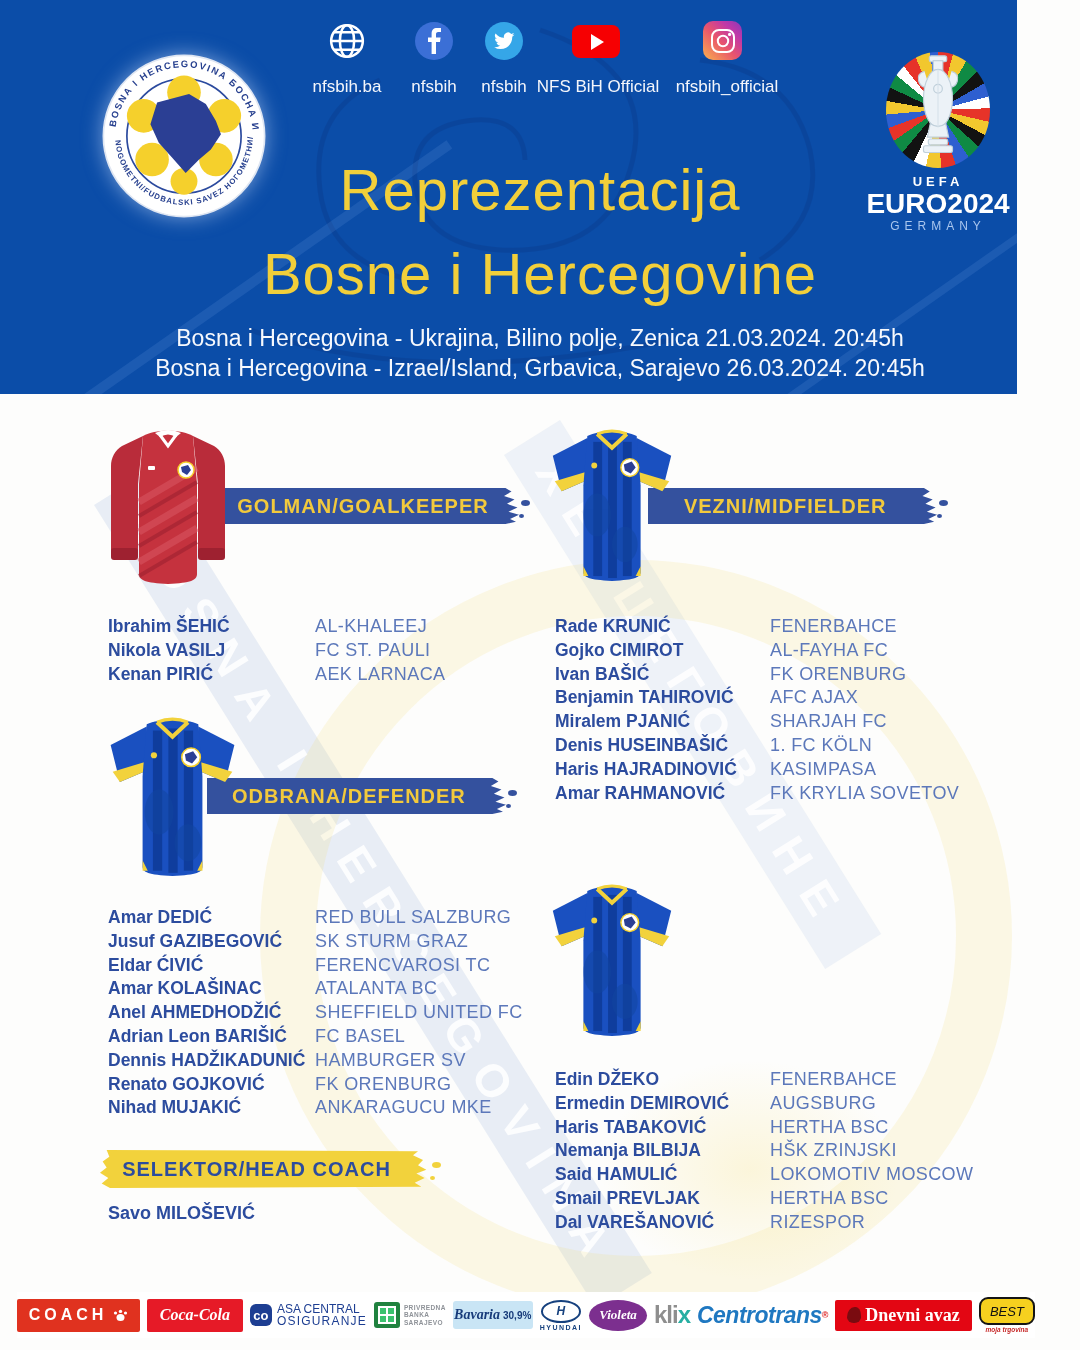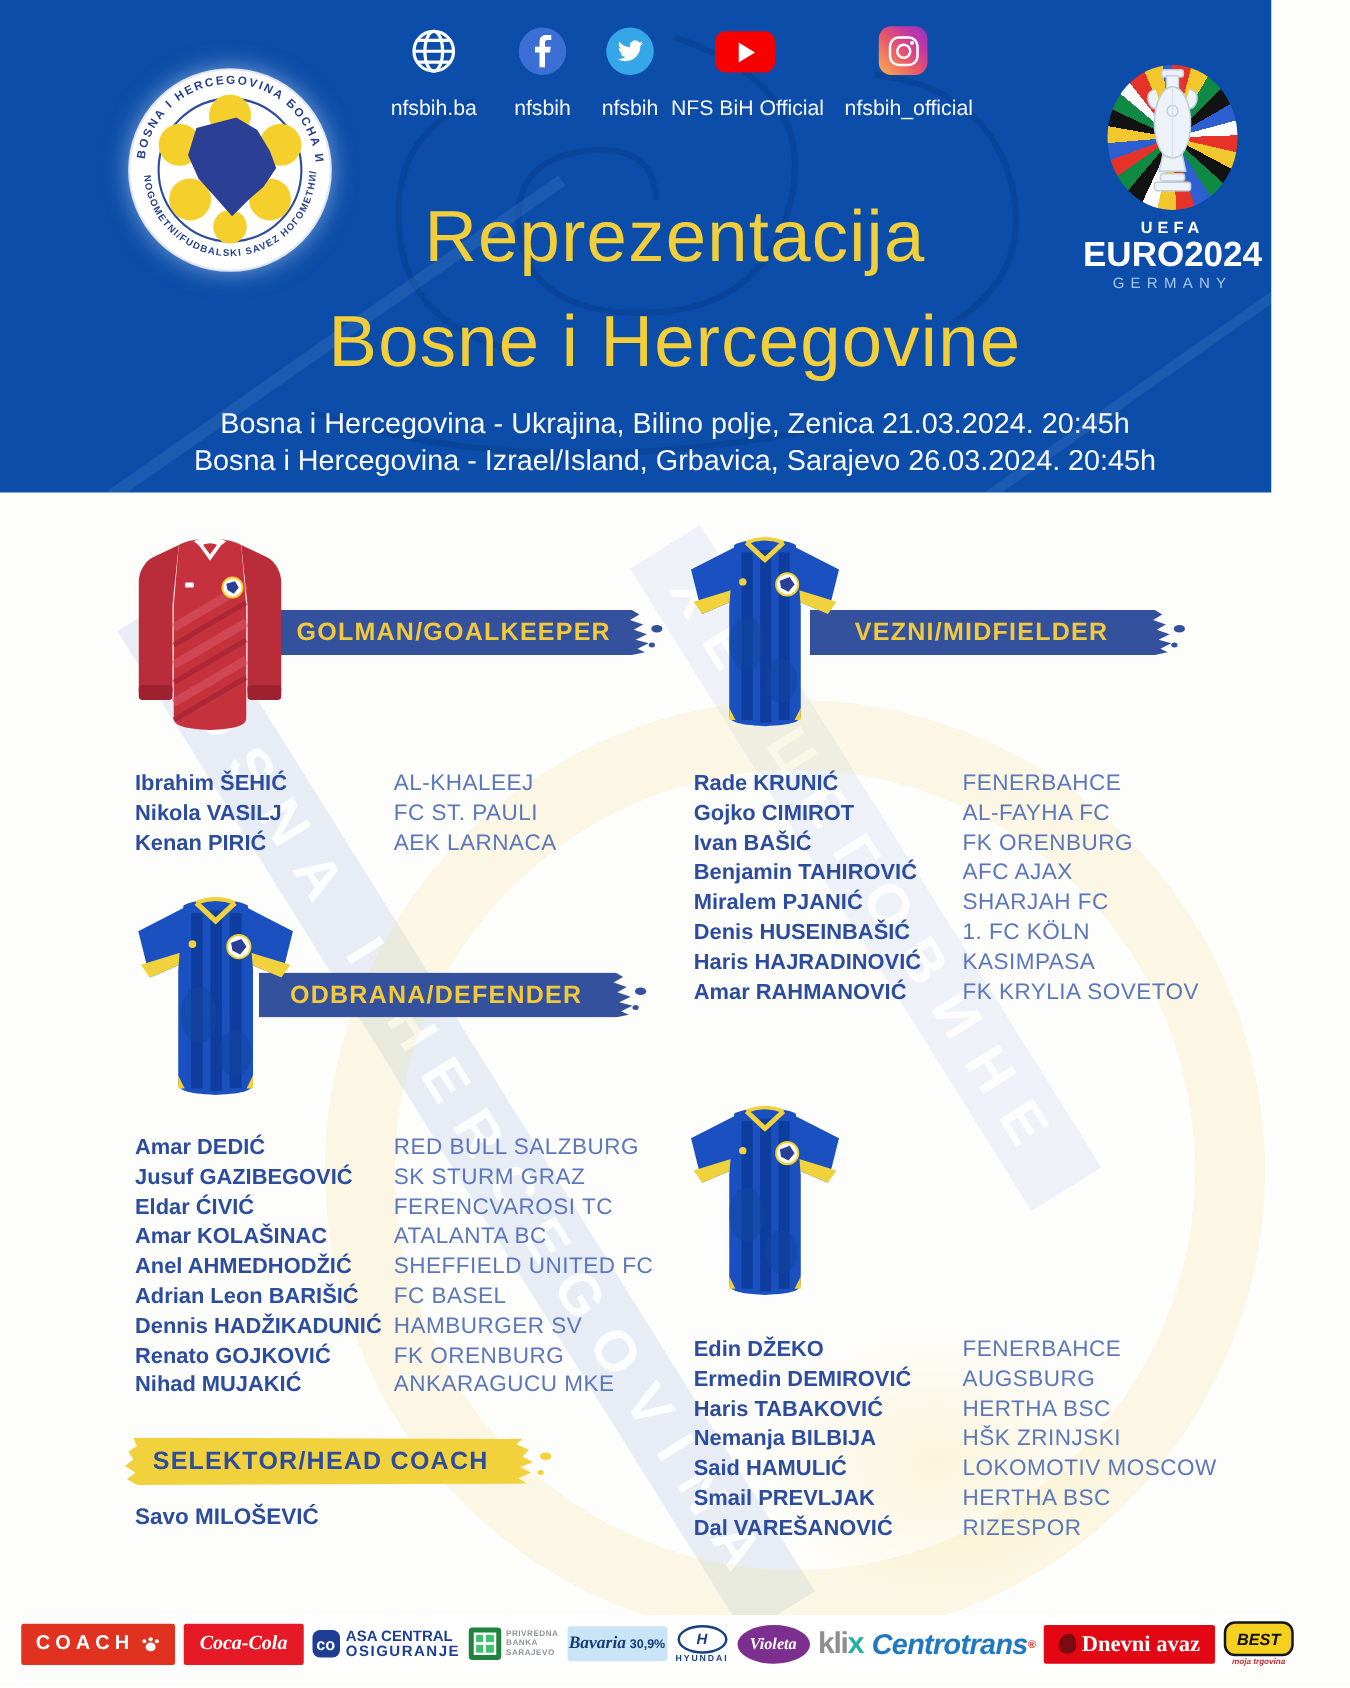--- a/index.html
+++ b/index.html
@@ -78,21 +78,21 @@
 
   
   .sponsors{position:absolute;left:17px;top:1292px;width:1018px;height:46px;display:flex;
             align-items:center;justify-content:space-between;z-index:5;background:#fff;}
   .spon{display:flex;align-items:center;}
   .box-red{background:#e0321f;color:#fff;border-radius:2px;display:flex;align-items:center;justify-content:center;}
   .kelme{width:123px;height:33px;font-weight:700;font-size:16px;letter-spacing:4px;gap:6px;}
   .coca{width:96px;height:33px;background:#e61a27;font-family:"Liberation Serif",serif;font-style:italic;font-weight:700;font-size:16px;}
   .asa{gap:5px;}
   .asa-ic{width:22px;height:22px;border-radius:6px;background:#1d3e92;color:#fff;display:flex;align-items:center;justify-content:center;font-size:13px;font-weight:700;}
-  .asa-tx{display:flex;flex-direction:column;line-height:12px;color:#1d3e92;font-weight:700;font-size:12px;}
+  .asa-tx{display:flex;flex-direction:column;line-height:12px;color:#1d3e92;font-weight:400;font-size:12px;}
   .asa-tx .b{letter-spacing:1.2px;}
   .pbs{gap:4px;}
   .pbs-ic{width:26px;height:26px;background:#20823f;position:relative;border-radius:3px;}
   .pbs-ic:before{content:"";position:absolute;left:4px;top:4px;right:4px;bottom:4px;
      background:linear-gradient(#20823f 40%,#fff 40%,#fff 55%,#20823f 55%),linear-gradient(90deg,#20823f 40%,#fff 40%,#fff 55%,#20823f 55%);
      background-blend-mode:screen;border:2px solid #fff;}
   .pbs-tx{display:flex;flex-direction:column;font-size:6.5px;line-height:7.5px;color:#8e9298;font-weight:700;letter-spacing:.4px;}
   .bavaria{width:80px;height:28px;background:#c9e5f5;border-radius:3px;display:flex;align-items:center;justify-content:center;gap:3px;
      color:#173b7a;}
   .bav-w{font-family:"Liberation Serif",serif;font-weight:700;font-style:italic;font-size:14px;}
@@ -105,21 +105,21 @@
      color:#fff;font-family:"Liberation Serif",serif;font-style:italic;font-weight:700;font-size:13px;}
   .klix{font-size:24px;font-weight:800;letter-spacing:-1px;}
   .klix .g{color:#8e8e8e;}.klix .t{color:#27afa3;}
   .centro{color:#1f78c1;font-style:italic;font-weight:800;font-size:23px;letter-spacing:-.5px;position:relative;}
   .centro sup{color:#d22;font-size:9px;font-style:normal;}
   .dnevni{width:137px;height:31px;background:#e30613;border-radius:2px;display:flex;align-items:center;justify-content:center;gap:4px;
      color:#fff;font-family:"Liberation Serif",serif;font-weight:700;font-size:18px;}
   .rooster{width:14px;height:16px;background:#7a0b10;border-radius:60% 40% 50% 50%/70% 60% 40% 40%;}
   .best{flex-direction:column;gap:1px;}
   .best-box{width:52px;height:24px;background:#f6d01f;border:2px solid #151515;border-radius:9px;display:flex;align-items:center;justify-content:center;
-     font-weight:700;font-style:italic;font-size:13px;color:#111;}
+     font-weight:400;font-style:italic;font-size:13px;color:#111;}
   .best-sub{font-size:6.5px;font-style:italic;color:#c62828;font-weight:700;}
 </style>
 </head>
 <body>
 
 <div class="poster">
 
   <div class="header">
     <svg class="dragon" viewBox="0 0 1017 394">
       <g fill="none" stroke="#0a3f92" stroke-width="5">

